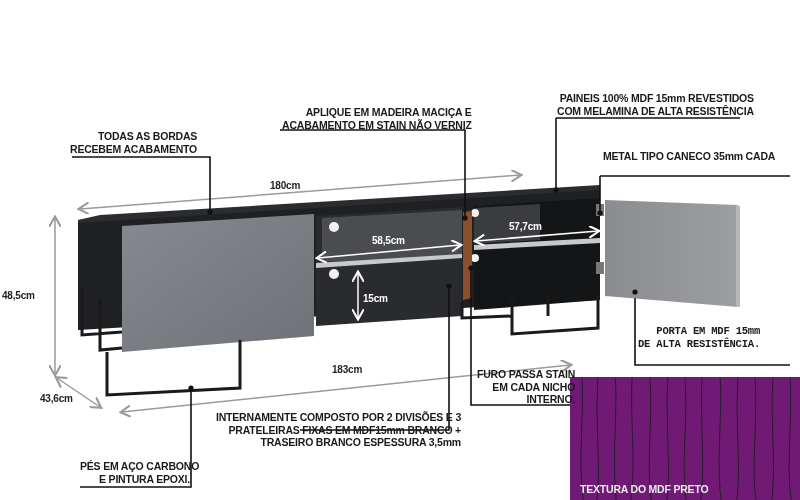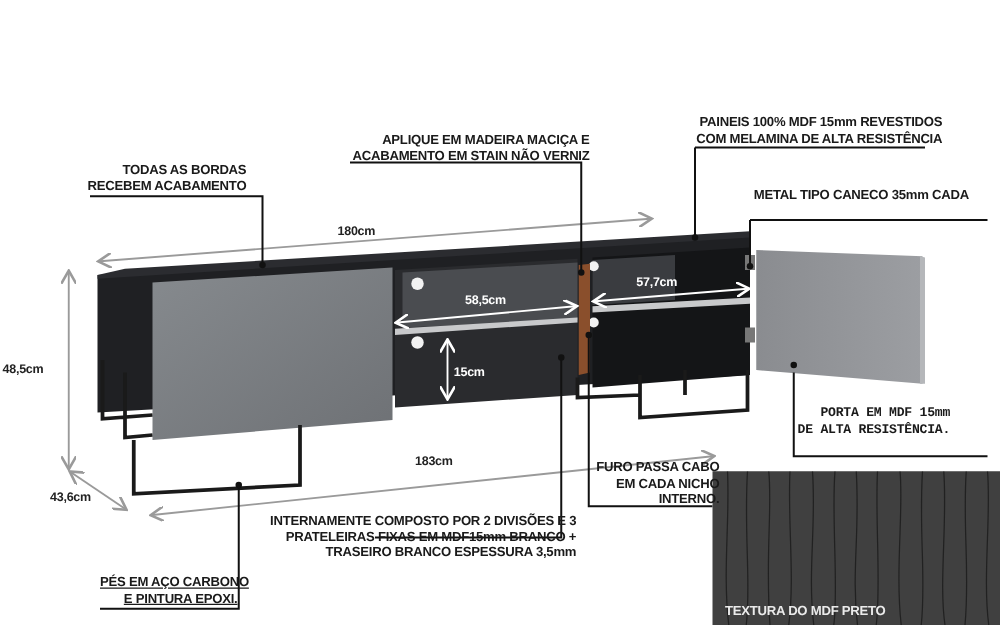--- a/index.html
+++ b/index.html
@@ -2,21 +2,21 @@
 <html><head>
 <meta charset="utf-8">
 <style>
   html, body { margin:0; padding:0; background:#ffffff; }
   body { width:800px; height:500px; position:relative; overflow:hidden; font-family:"Liberation Sans", sans-serif; }
   .lbl { position:absolute; font-size:10.5px; font-weight:bold; color:#1a1a1a; line-height:12.5px; letter-spacing:-0.2px; white-space:nowrap; }
   .lbl span { display:block;text-align:right; }
   .dim { position:absolute; font-size:10px; color:#222; font-weight:bold; letter-spacing:-0.2px; }
   .dim.w { color:#ffffff; }
   svg.main { position:absolute; left:0; top:0; }
-  .texture { position:absolute; left:570px; top:377px; width:230px; height:123px; background:#404040; overflow:hidden; }
+  .texture { position:absolute; left:570px; top:377px; width:230px; height:123px; background:#701a75; overflow:hidden; }
   .texture-label { position:absolute; left:10px; bottom:5px; font-size:10.5px; font-weight:bold; color:#eaeaea; letter-spacing:-0.2px; }
 </style>
 </head>
 <body>
 
 <svg class="main" width="800" height="500" viewBox="0 0 800 500">
   <defs>
     <marker id="ah" markerWidth="8" markerHeight="8" refX="6" refY="4" orient="auto-start-reverse">
       <path d="M0,0 L7,4 L0,8" fill="none" stroke="#9a9a9a" stroke-width="1.4"></path>
     </marker>
@@ -130,30 +130,30 @@
   <span>COM MELAMINA DE ALTA RESISTÊNCIA</span>
 </div>
 <div class="lbl" style="left:603px;top:150px;">
   <span>METAL TIPO CANECO 35mm CADA</span>
 </div>
 <div class="lbl" style="left:638px;top:325px;font-family:Liberation Mono, monospace;">
   <span>PORTA EM MDF 15mm</span>
   <span>DE ALTA RESISTÊNCIA.</span>
 </div>
 <div class="lbl" style="left:477px;top:368px;">
-  <span>FURO PASSA CABO</span>
+  <span>FURO PASSA STAIN</span>
   <span>EM CADA NICHO</span>
   <span>INTERNO.</span>
 </div>
 <div class="lbl" style="left:216px;top:411px;text-align:right;">
   <span>INTERNAMENTE COMPOSTO POR 2 DIVISÕES E 3</span>
   <span>PRATELEIRAS FIXAS EM MDF15mm BRANCO +</span>
   <span>TRASEIRO BRANCO ESPESSURA 3,5mm</span>
 </div>
-<div class="lbl" style="left:80px;top:460px;text-align:right;width:110px;text-decoration:underline;">
+<div class="lbl" style="left:80px;top:460px;text-align:right;width:110px;">
   <span>PÉS EM AÇO CARBONO</span>
   <span>E PINTURA EPOXI.</span>
 </div>
 
 <div class="dim" style="left:270px;top:180px;">180cm</div>
 <div class="dim" style="left:332px;top:364px;">183cm</div>
 <div class="dim" style="left:2px;top:290px;">48,5cm</div>
 <div class="dim" style="left:40px;top:393px;">43,6cm</div>
 <div class="dim w" style="left:372px;top:235px;">58,5cm</div>
 <div class="dim w" style="left:509px;top:221px;">57,7cm</div>

